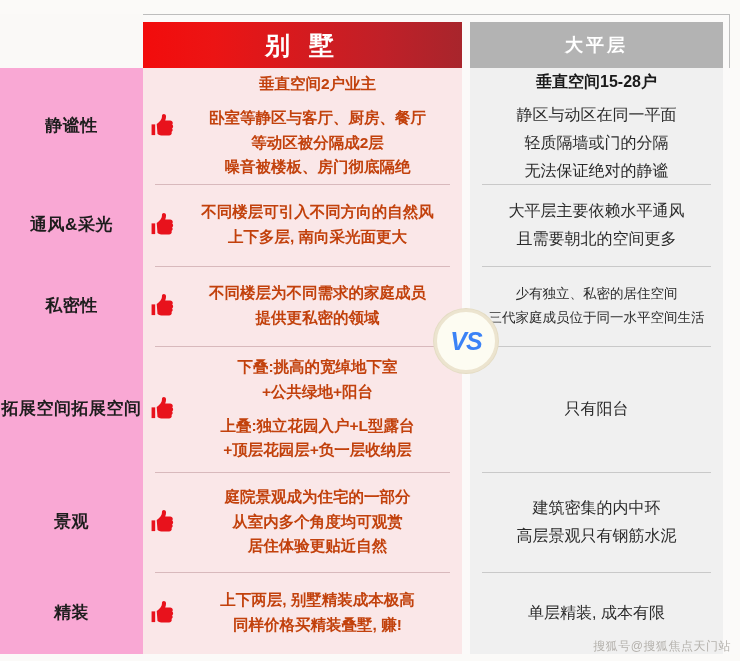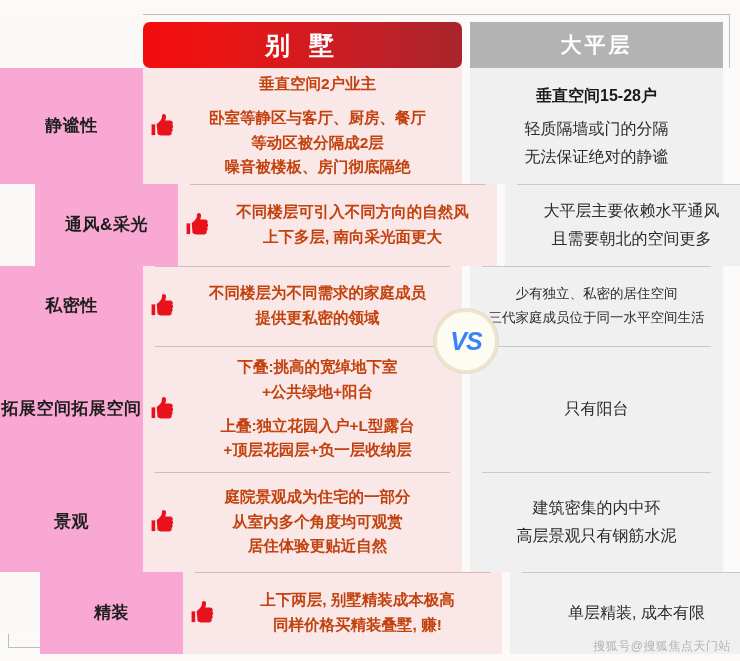--- a/index.html
+++ b/index.html
@@ -71,27 +71,26 @@
     justify-content: center;
     letter-spacing: 6px;
     font-weight: bold;
     font-size: 25px;
     color: #ffffff;
   }
   #header-villa {
     left: 143px;
     width: 319px;
     background: linear-gradient(90deg, #f20c0c 0%, #ec1414 22%, #c02028 75%, #a8252c 100%);
-    border-radius: 7px;
   }
   #header-flat {
     left: 470px;
     width: 253px;
     background: #b3b3b3;
-    font-size: 21px;
+    font-size: 18px;
     letter-spacing: 3px;
   }
 
   
   #grid {
     position: absolute;
     left: 0px;
     top: 68px;
     width: 740px;
   }
@@ -262,28 +261,29 @@
             <div>卧室等静区与客厅、厨房、餐厅</div>
             <div>等动区被分隔成2层</div>
             <div>噪音被楼板、房门彻底隔绝</div>
           </div>
         </div>
       </div>
       <div class="cell-gap"></div>
       <div class="cell-flat">
         <div class="flat-text">
           <div class="lead">垂直空间15-28户</div>
+          <div>静区与动区在同一平面</div>
           <div>轻质隔墙或门的分隔</div>
           <div>无法保证绝对的静谧</div>
         </div>
       </div>
       <div class="cell-tail"></div>
     </div>
 
-    <div class="row" style="height:82px;padding-left:35px;">
+    <div class="row" style="height:82px;">
       <div class="cell-label">
           <div>通风&amp;采光</div>
         </div>
       <div class="cell-villa divided">
         <div class="thumb">
           <svg width="28" height="28" viewBox="0 0 24 24" aria-hidden="true">
             <path fill="#e8121c" d="M2.2 10.6h3.1v9.2H2.2z"></path>
             <path fill="#e8121c" d="M6.6 10.3c1.5-.9 3.2-2.6 4-4.2.5-1 .5-2 .5-2.8 0-.9.7-1.6 1.6-1.6 1 0 1.8.8 1.9 1.8.1 1.3-.2 2.6-.7 3.7h4.2c1.3 0 2.3 1 2.3 2.2 0 .5-.2 1-.5 1.4.5.4.8 1 .8 1.6 0 .7-.3 1.3-.9 1.7.3.4.5.9.5 1.4 0 .7-.4 1.3-1 1.6.1.3.2.6.2.9 0 1.2-1 2.2-2.3 2.2h-5.3c-1.7 0-3.3-.5-4.6-1.4z"></path>
           </svg>
         </div>
@@ -386,21 +386,21 @@
       <div class="cell-gap"></div>
       <div class="cell-flat divided">
         <div class="flat-text">
           <div>建筑密集的内中环</div>
           <div>高层景观只有钢筋水泥</div>
         </div>
       </div>
       <div class="cell-tail"></div>
     </div>
 
-    <div class="row" style="height:82px;padding-left:40px;">
+    <div class="row" style="height:82px;">
       <div class="cell-label">
           <div>精装</div>
         </div>
       <div class="cell-villa divided">
         <div class="thumb">
           <svg width="28" height="28" viewBox="0 0 24 24" aria-hidden="true">
             <path fill="#e8121c" d="M2.2 10.6h3.1v9.2H2.2z"></path>
             <path fill="#e8121c" d="M6.6 10.3c1.5-.9 3.2-2.6 4-4.2.5-1 .5-2 .5-2.8 0-.9.7-1.6 1.6-1.6 1 0 1.8.8 1.9 1.8.1 1.3-.2 2.6-.7 3.7h4.2c1.3 0 2.3 1 2.3 2.2 0 .5-.2 1-.5 1.4.5.4.8 1 .8 1.6 0 .7-.3 1.3-.9 1.7.3.4.5.9.5 1.4 0 .7-.4 1.3-1 1.6.1.3.2.6.2.9 0 1.2-1 2.2-2.3 2.2h-5.3c-1.7 0-3.3-.5-4.6-1.4z"></path>
           </svg>
         </div>

